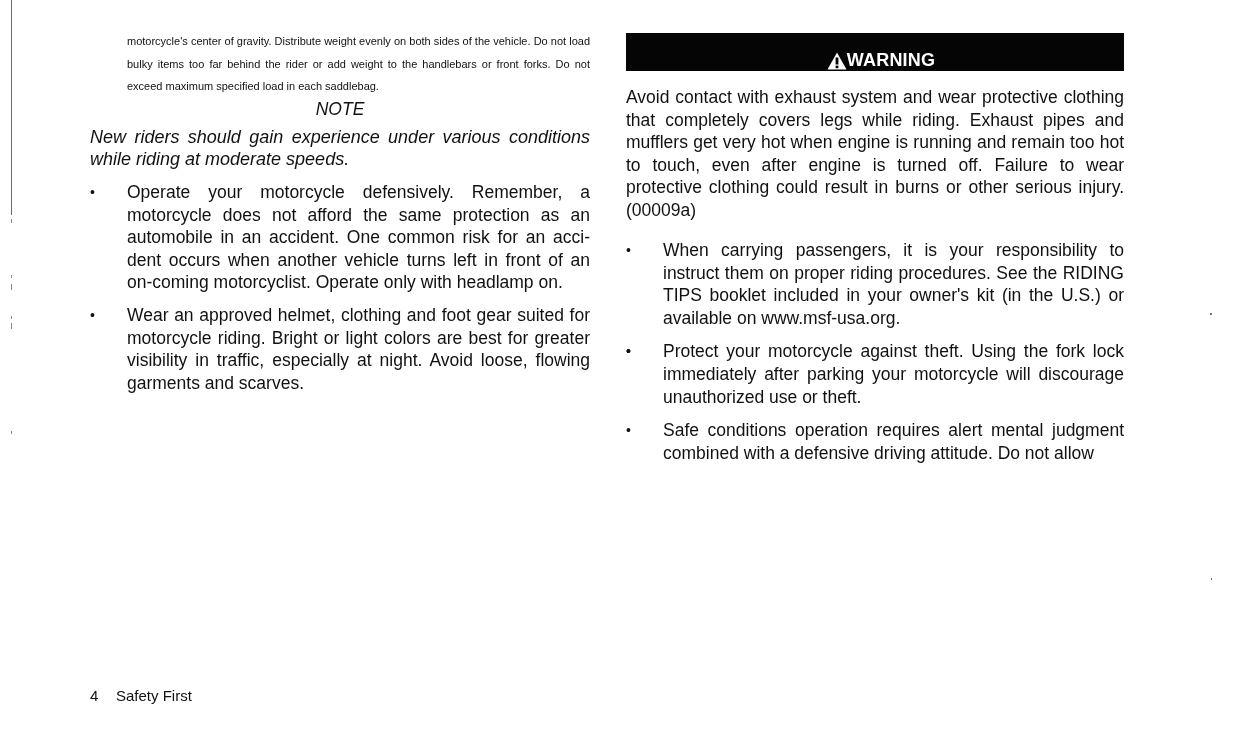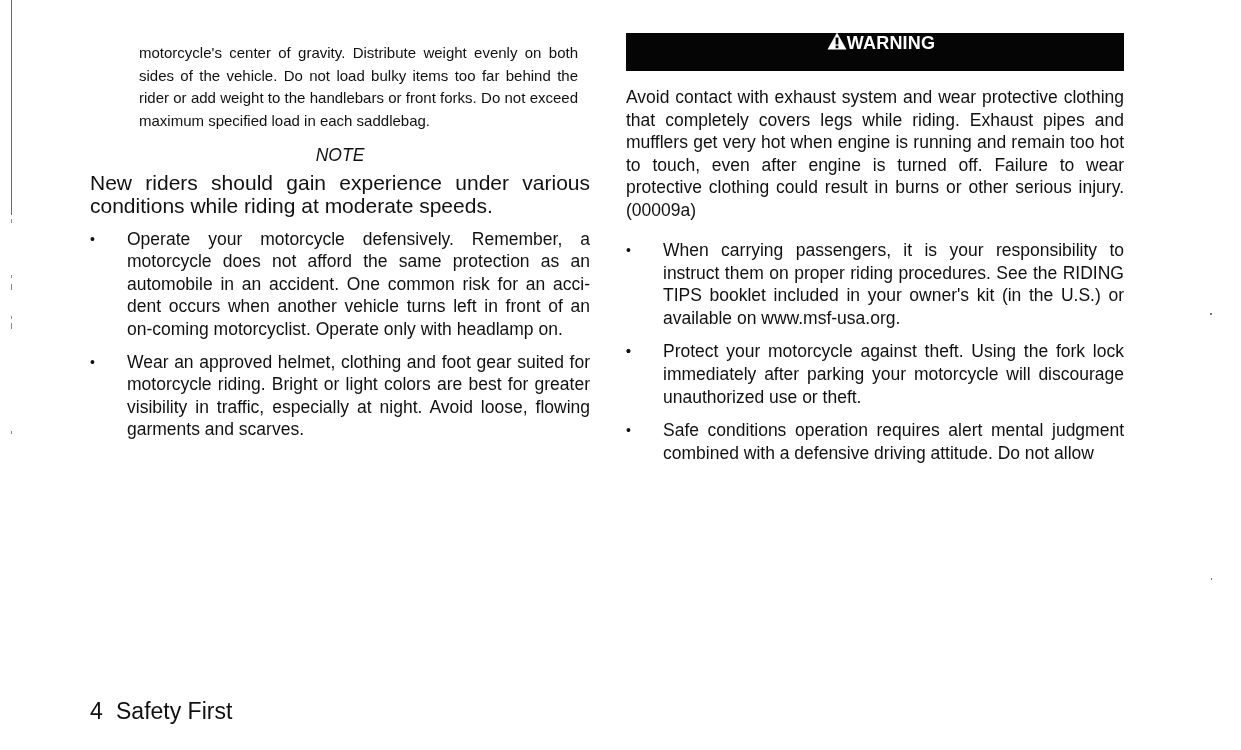--- a/index.html
+++ b/index.html
@@ -35,37 +35,38 @@
       top: 30px;
       width: 500px;
     }
     .col-right {
       position: absolute;
       left: 626px;
       top: 33px;
       width: 498px;
     }
     .para {
-      font-size: 15px;
+      font-size: 11px;
       line-height: 22.6px;
       text-align: justify;
-      margin: 12px;
+      margin: 0;
     }
     .indent {
       padding-left: 37px;
     }
     .note-title {
       text-align: center;
       font-style: italic;
       font-size: 17.5px;
       line-height: 22px;
       padding-left: 0;
     }
     .note-body {
-      font-size: 21px;
+      font-style: italic;
+      font-size: 18px;
       line-height: 22.6px;
       margin-top: 6px;
       text-align: justify;
     }
     .bullet-list {
       list-style: none;
       margin: 0;
       padding: 0;
     }
     .bullet-item {
@@ -81,21 +82,21 @@
       top: 0;
       font-size: 14px;
     }
     .col-left .bullet-list { margin-top: 10px; }
     .col-left .bullet-item + .bullet-item { margin-top: 10px; }
     .warning-bar {
       background: #050505;
       color: #ffffff;
       height: 38px;
       display: flex;
-      align-items: flex-start;
+      align-items: flex-end;
       justify-content: center;
       font-weight: bold;
       font-size: 18px;
       letter-spacing: 0.2px;
       padding-left: 12px;
     }
     .warning-icon {
       display: inline-block;
       width: 20px;
       height: 18px;
@@ -109,23 +110,22 @@
       font-size: 17.5px;
       line-height: 22.6px;
       text-align: justify;
     }
     .col-right .bullet-list { margin-top: 10px; }
     .col-right .bullet-item + .bullet-item { margin-top: 11px; }
     .page-footer {
       position: absolute;
       left: 90px;
       top: 685px;
-      font-size: 23px;
+      font-size: 15px;
       line-height: 22px;
-      margin-top: 15px;
     }
     .page-number {
       display: inline-block;
       width: 26px;
     }
     .speck {
       position: absolute;
       background: #777777;
     }
   </style>

